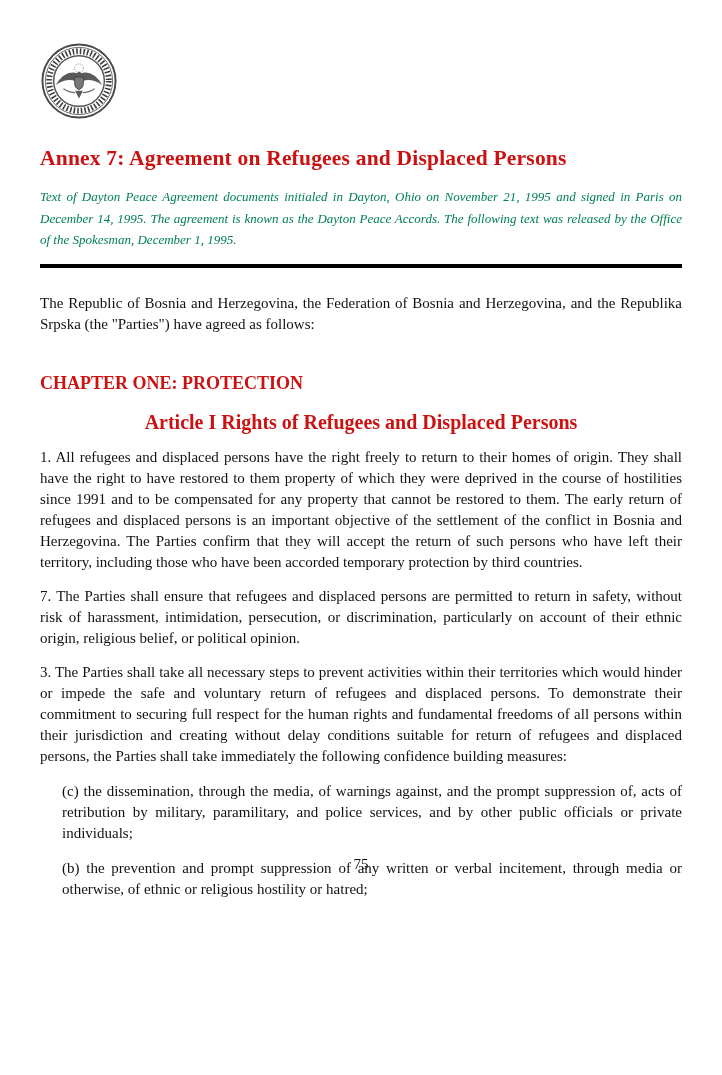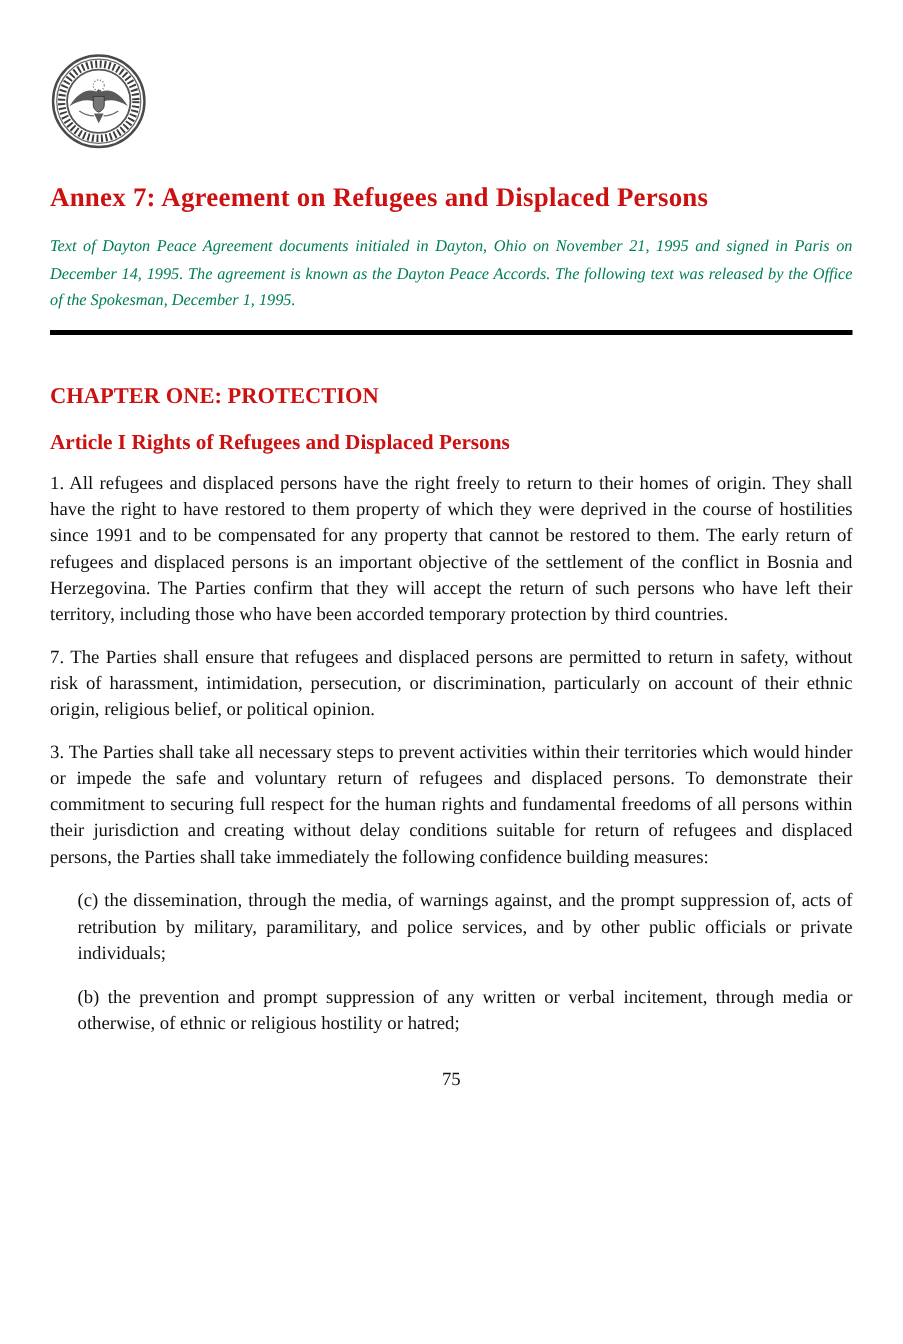--- a/index.html
+++ b/index.html
@@ -53,23 +53,24 @@
   }
   .intro{margin-top:25px;}
   .chapter{
     margin:38px 0 0 0;
     font-size:18px;
     font-weight:bold;
     color:var(--heading-red);
   }
   .article{
     margin:17px 0 0 0;
-    font-size:17px;
+    font-size:20px;
     font-weight:bold;
     color:var(--heading-red);
+    text-align:center;
   }
   .indent{
     margin-left:22px;
     margin-top:14px;
   }
   .page-number{
     position:absolute;
     left:0;right:0;
     bottom:38px;
     text-align:center;
@@ -101,20 +102,21 @@
       <path d="M56,48 q-6,4 -12,4" fill="none" stroke="#6a6a6a" stroke-width="1.2"></path>
     </svg>
   </div>
 
   <h1 class="title">Annex 7: Agreement on Refugees and Displaced Persons</h1>
 
   <p class="subtitle">Text  of Dayton Peace Agreement documents initialed in Dayton, Ohio on November 21, 1995 and signed in Paris on December 14, 1995. The agreement is known as the Dayton Peace Accords. The following text was released by the Office of the Spokesman, December 1, 1995.</p>
 
   <div class="rule"></div>
 
+  <p class="body intro">The  Republic of Bosnia and Herzegovina, the Federation of Bosnia and Herzegovina, and the Republika Srpska (the "Parties") have agreed as follows:</p>
 
   <h2 class="chapter">CHAPTER ONE: PROTECTION</h2>
 
   <h3 class="article">Article I Rights of Refugees and Displaced Persons</h3>
 
   <p class="body">1.  All refugees  and displaced persons have the right freely to return to their homes of origin. They shall have the right to have restored to them property of which they were deprived in the course of hostilities since 1991 and to be compensated for any property that cannot be restored  to them. The early return of refugees and displaced persons is an important objective of the settlement of the conflict in Bosnia and Herzegovina. The Parties confirm that they will accept  the return of such persons who have left their territory, including those who have been accorded temporary protection by third countries.</p>
   <p class="body">7.  The Parties shall ensure that refugees and displaced persons are permitted to return in safety, without risk of harassment, intimidation, persecution, or discrimination, particularly on account of their ethnic origin, religious belief, or political opinion.</p>
   <p class="body">3.  The  Parties shall take all necessary steps to prevent activities within their territories which would  hinder  or  impede  the safe and voluntary return of refugees and displaced persons. To demonstrate their commitment to securing full respect for the human rights and fundamental freedoms of all persons within their jurisdiction and creating without delay conditions suitable for return  of refugees and displaced persons, the Parties shall take immediately the following confidence building measures:</p>
 
   <p class="body indent">(c)  the dissemination, through the media, of warnings against, and the prompt suppression of, acts of retribution by military, paramilitary, and police services, and by other public officials or private individuals;</p>

